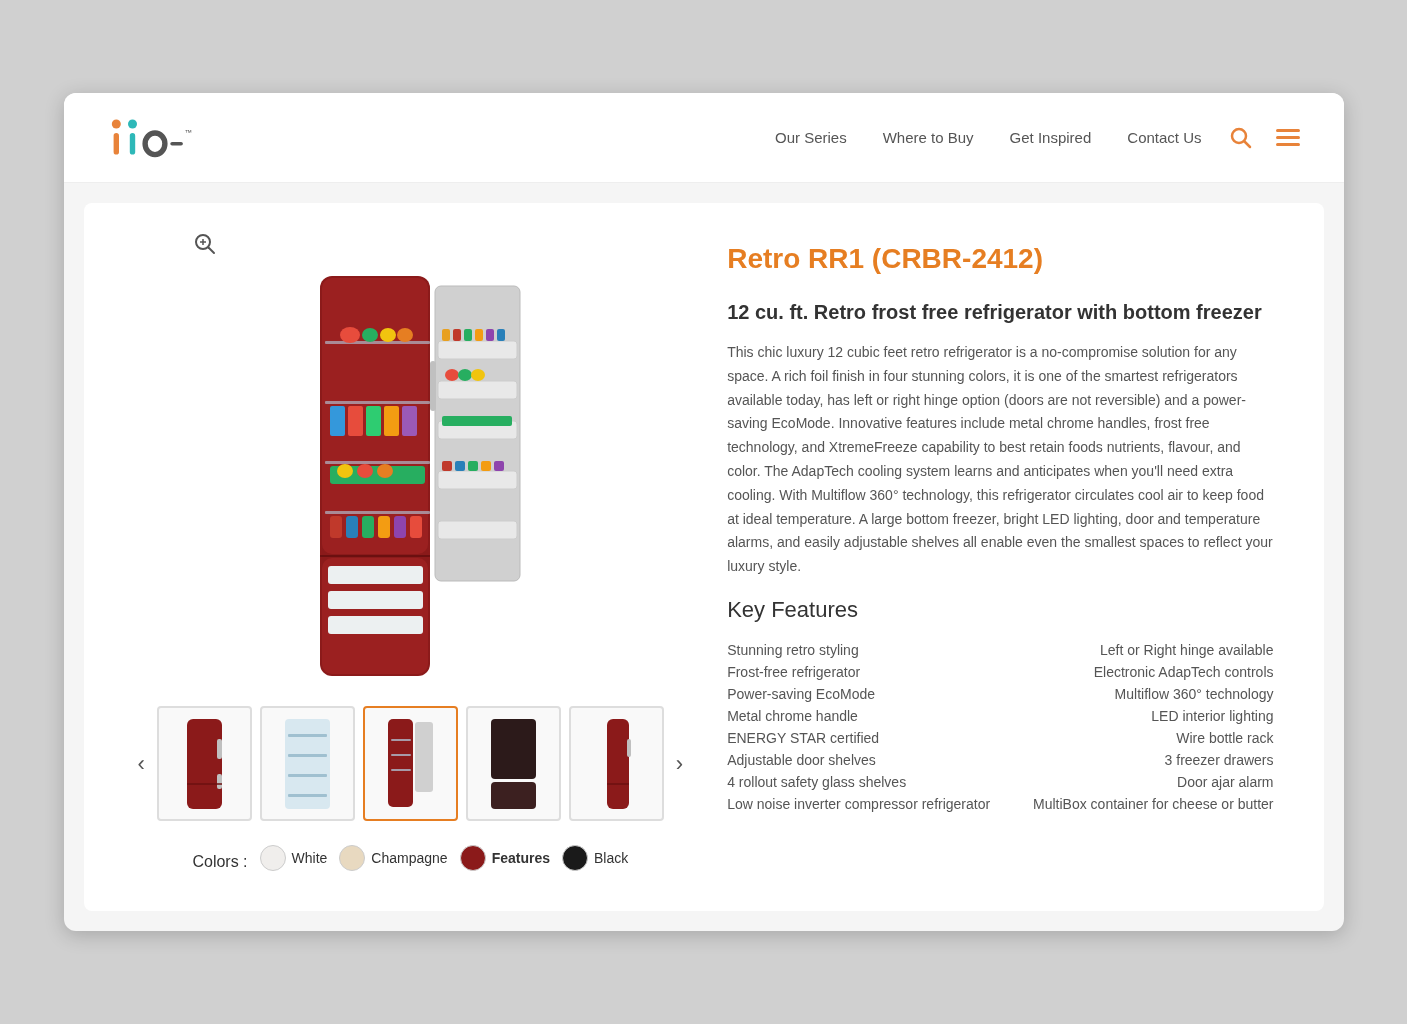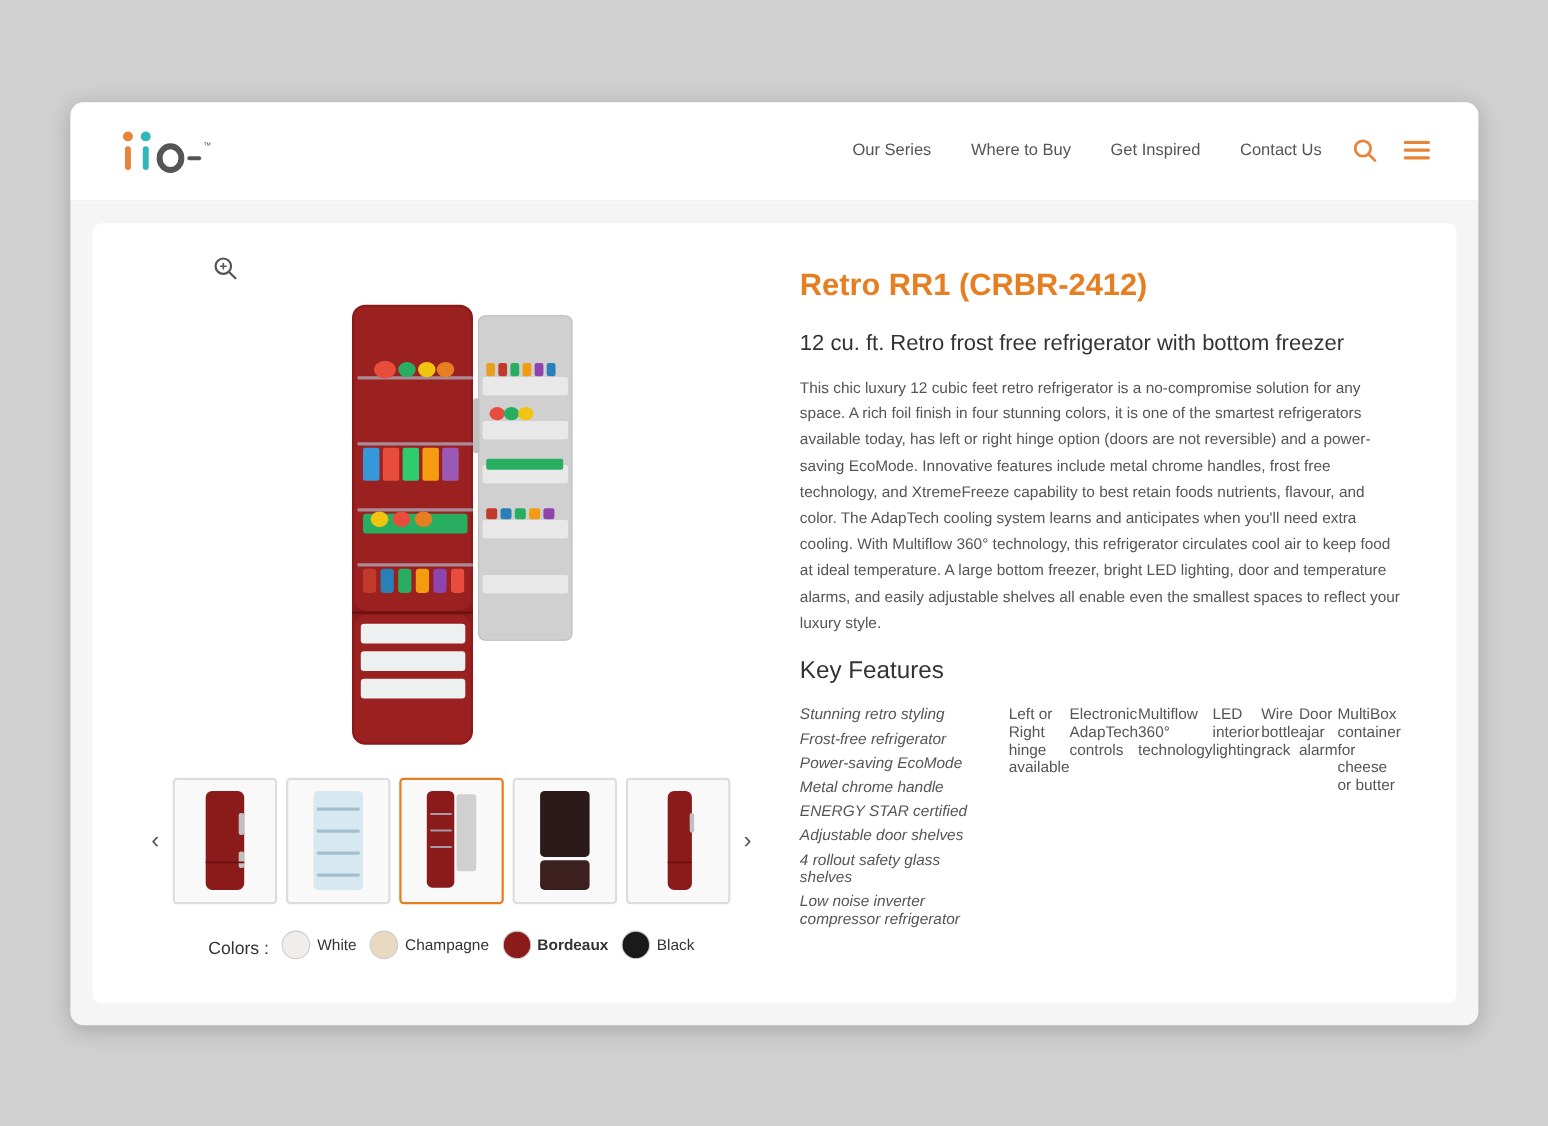--- a/index.html
+++ b/index.html
@@ -160,21 +160,21 @@
       padding-top: 10px;
     }
     .product-title {
       font-size: 28px;
       font-weight: 700;
       color: #e67e22;
       margin-bottom: 1px;
     }
     .product-subtitle {
       font-size: 20px;
-      font-weight: 400;
+      font-weight: 700;
       color: #333;
       margin-bottom: 16px;
       line-height: 1.3;
       margin-top: 24px;
     }
     .product-description {
       font-size: 14px;
       color: #555;
       line-height: 1.7;
       margin-bottom: 18px;
@@ -398,51 +398,52 @@
         <div class="color-option">
           <div class="color-swatch" style="background:#f0eeec;"></div>
           <span>White</span>
         </div>
         <div class="color-option">
           <div class="color-swatch" style="background:#e8d9c0;"></div>
           <span>Champagne</span>
         </div>
         <div class="color-option selected">
           <div class="color-swatch" style="background:#8b1a1a;"></div>
-          <span>Bordeaux</span>
+          <span>Features</span>
         </div>
         <div class="color-option">
           <div class="color-swatch" style="background:#1a1a1a;"></div>
           <span>Black</span>
         </div>
       </div>
     </div>
 
     <div class="right-panel">
       <h1 class="product-title">Retro RR1 (CRBR-2412)</h1>
       <h2 class="product-subtitle">12 cu. ft. Retro frost free refrigerator with bottom freezer</h2>
       <p class="product-description">This chic luxury 12 cubic feet retro refrigerator is a no-compromise solution for any space. A rich foil finish in four stunning colors, it is one of the smartest refrigerators available today, has left or right hinge option (doors are not reversible) and a power-saving EcoMode. Innovative features include metal chrome handles, frost free technology, and XtremeFreeze capability to best retain foods nutrients, flavour, and color. The AdapTech cooling system learns and anticipates when you'll need extra cooling. With Multiflow 360° technology, this refrigerator circulates cool air to keep food at ideal temperature. A large bottom freezer, bright LED lighting, door and temperature alarms, and easily adjustable shelves all enable even the smallest spaces to reflect your luxury style.</p>
       <h3 class="key-features-title">Key Features</h3>
       <div class="features-grid">
 
-      <div style="display: flex; flex-direction: column; font-style: italic;">
+      <div style="display: flex; flex-direction: column;">
             <div class="feature-item">Stunning retro styling</div>
             <div class="feature-item">Frost-free refrigerator</div>
             <div class="feature-item">Power-saving EcoMode</div>
             <div class="feature-item">Metal chrome handle</div>
             <div class="feature-item">ENERGY STAR certified</div>
             <div class="feature-item">Adjustable door shelves</div>
             <div class="feature-item">4 rollout safety glass shelves</div>
             <div class="feature-item">Low noise inverter compressor refrigerator</div>
           </div>
-          <div style="display: flex; flex-direction: row;">
+          <div style="display: flex; flex-direction: column; align-items: flex-end;">
             <div class="feature-item">Left or Right hinge available</div>
             <div class="feature-item">Electronic AdapTech controls</div>
             <div class="feature-item">Multiflow 360° technology</div>
             <div class="feature-item">LED interior lighting</div>
             <div class="feature-item">Wire bottle rack</div>
+            <div class="feature-item">3 freezer drawers</div>
             <div class="feature-item">Door ajar alarm</div>
             <div class="feature-item">MultiBox container for cheese or butter</div>
           </div>
         </div>
     </div>
   </div>
 </div>
 
 </body></html>

